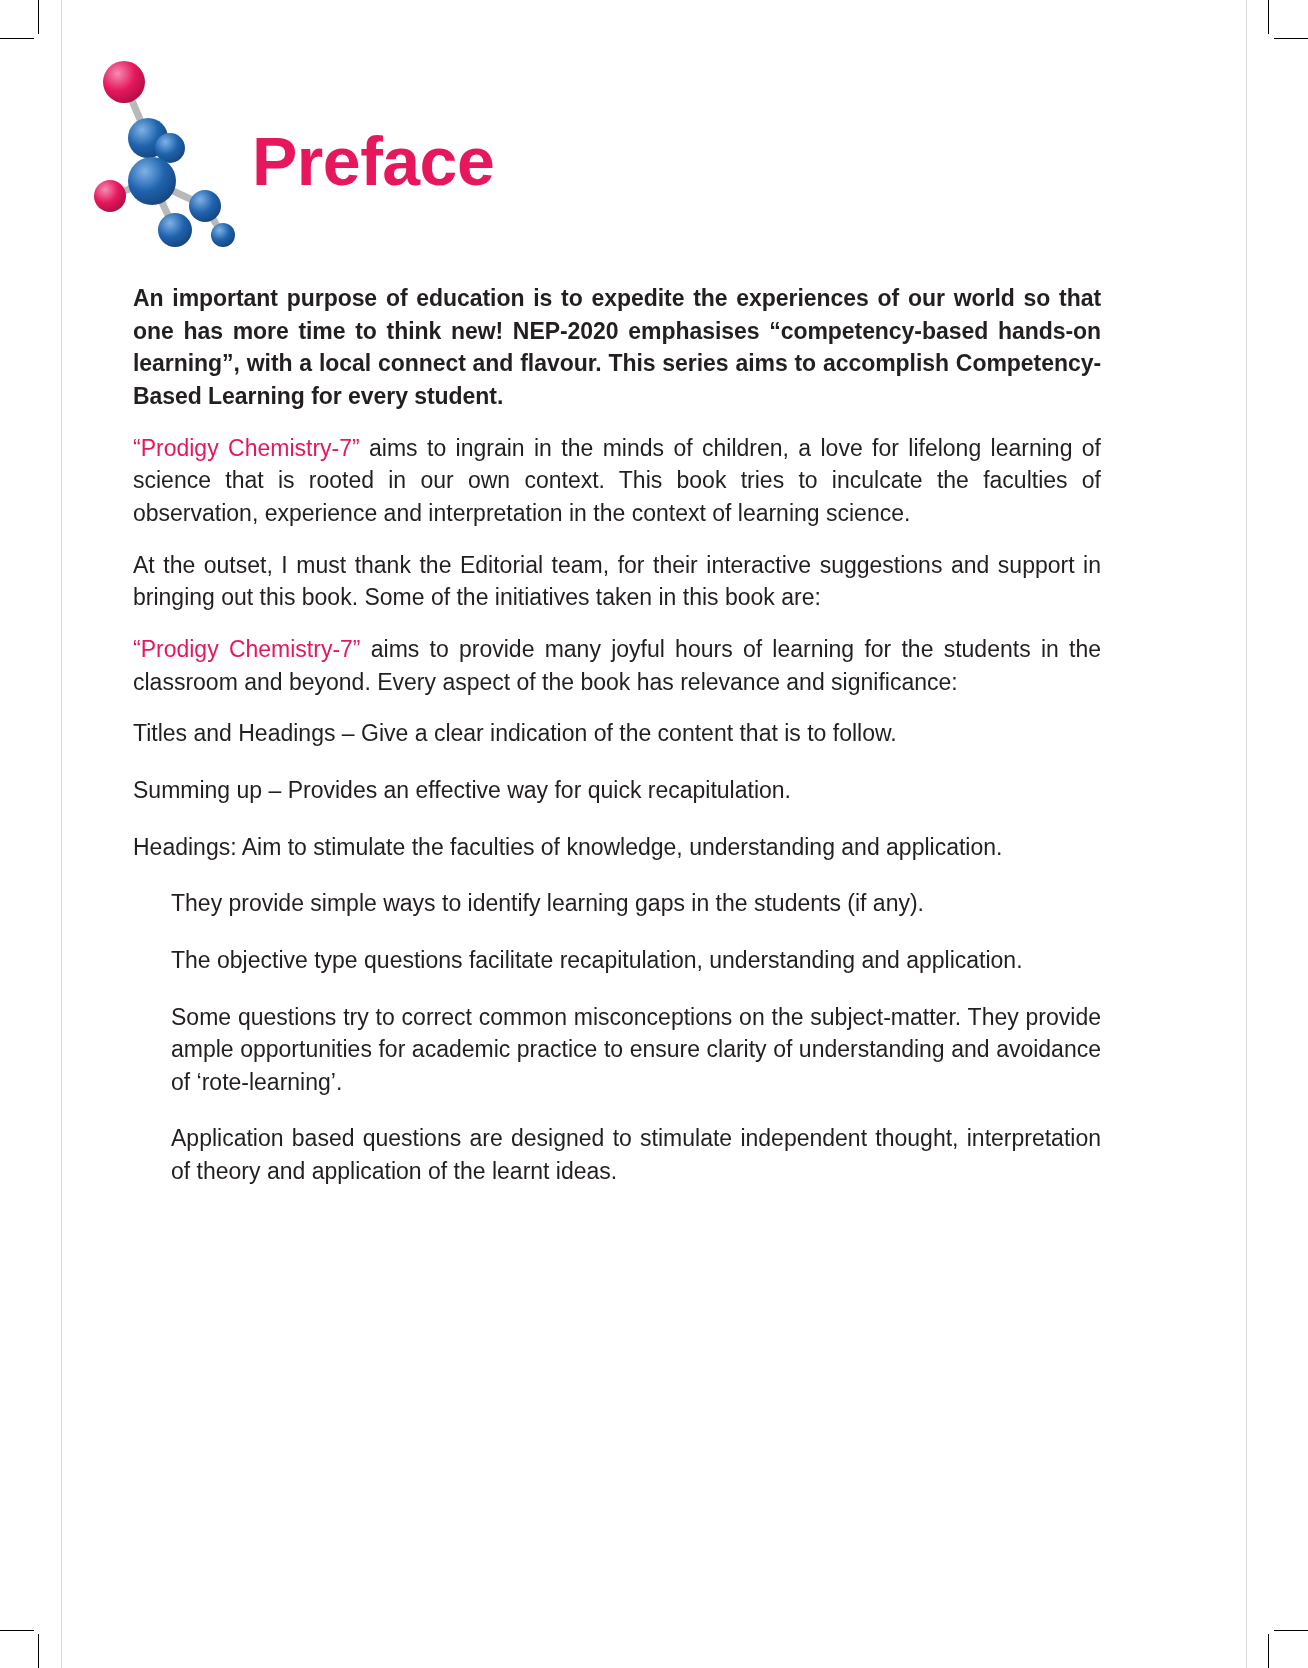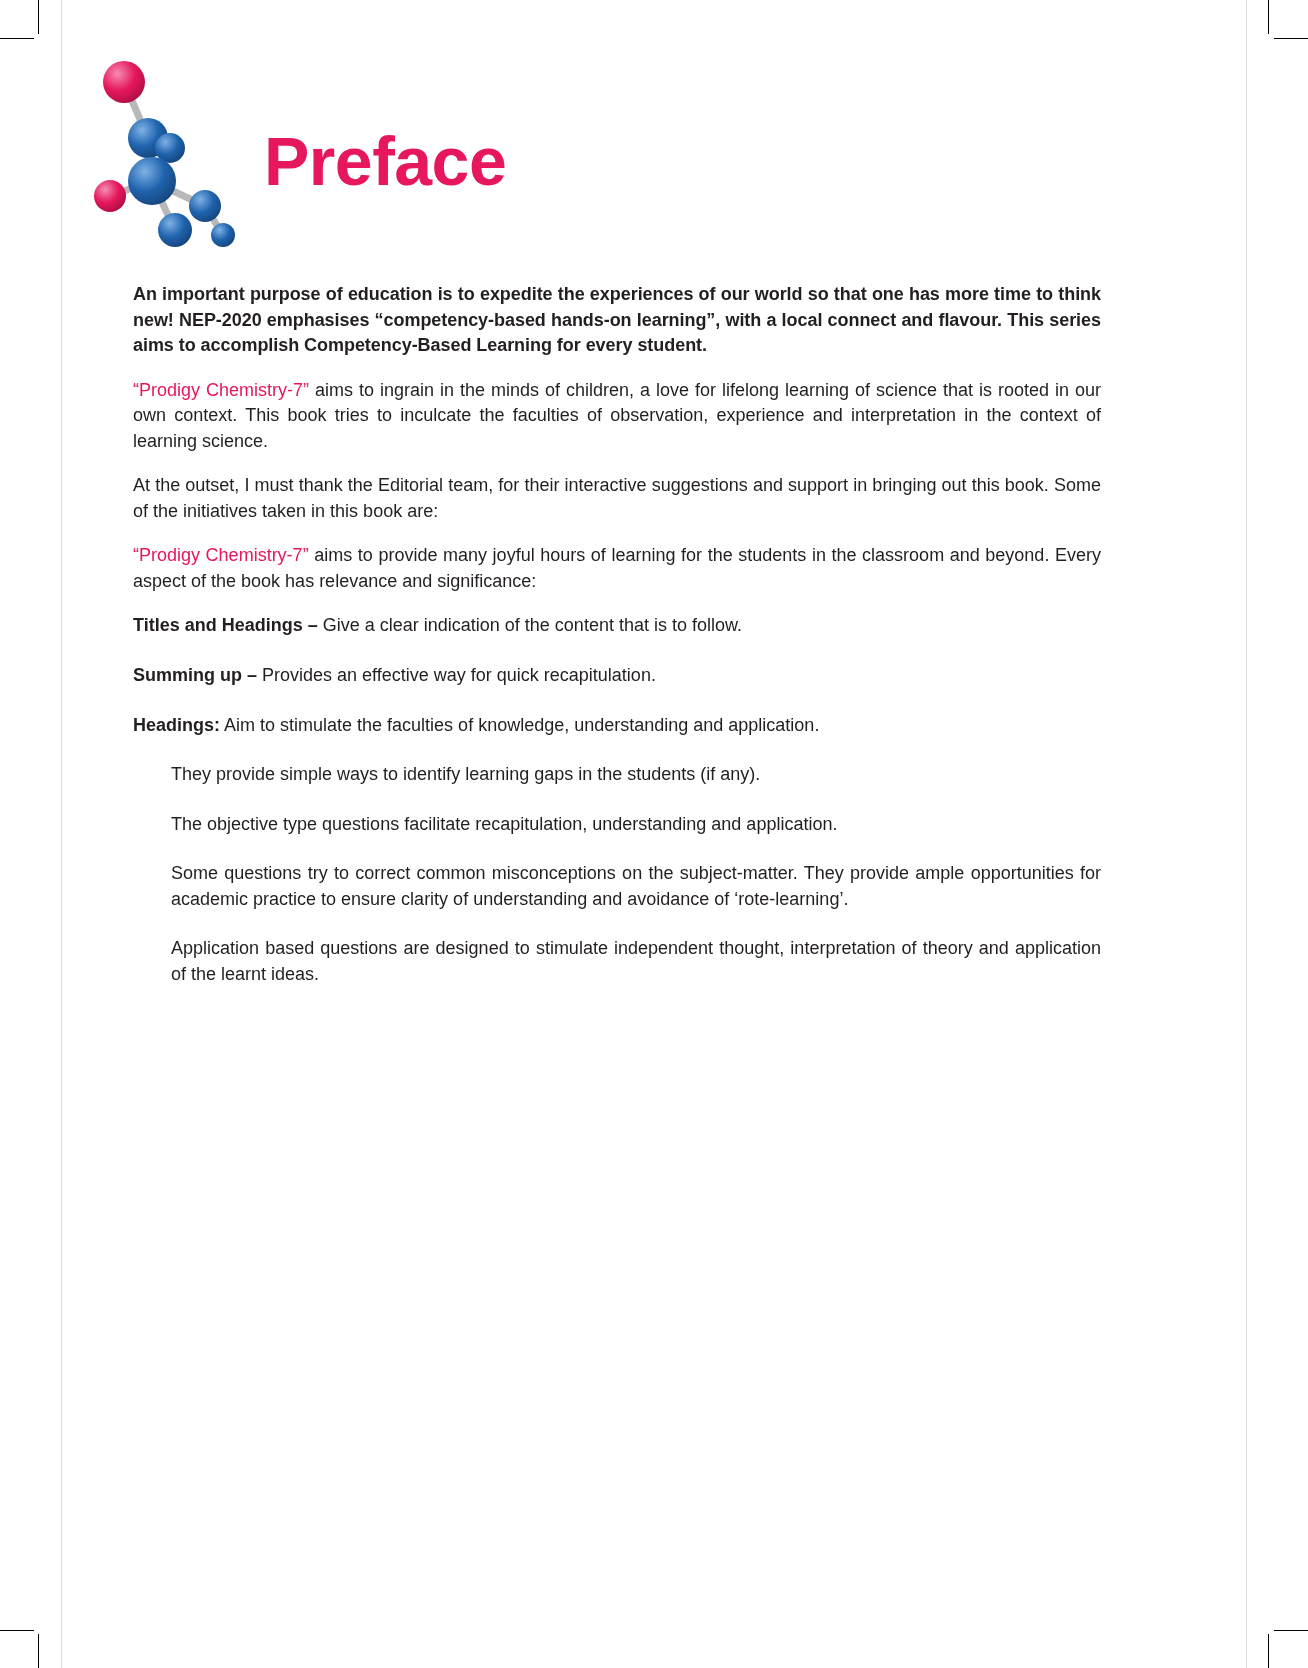--- a/index.html
+++ b/index.html
@@ -44,51 +44,51 @@
   }
   .molecule {
     position: absolute;
     left: 0;
     top: 0;
     width: 190px;
     height: 200px;
   }
   .page-title {
     position: absolute;
-    left: 184px;
+    left: 172px;
     top: 72px;
     font-size: 68px;
     font-weight: bold;
     color: #e6175c;
     letter-spacing: -0.5px;
     line-height: 1;
   }
 
   
   .content {
     position: absolute;
     left: 133px;
     top: 282px;
     width: 968px;
   }
   p {
     margin: 0 0 19px 0;
-    font-size: 18px;
+    font-size: 23px;
     line-height: 1.42;
     text-align: justify;
   }
   p.lead {
     font-weight: bold;
     letter-spacing: -0.05px;
   }
   .brand {
     color: #e6175c;
     font-weight: normal;
   }
-  .bold { font-weight: bold; }
+  .bold { font-weight: normal; }
 
   ul.init-list {
     list-style: none;
     margin: 0 0 18px 0;
     padding: 0;
   }
   ul.init-list li {
     position: relative;
     padding-left: 46px;
     margin-bottom: 21px;

